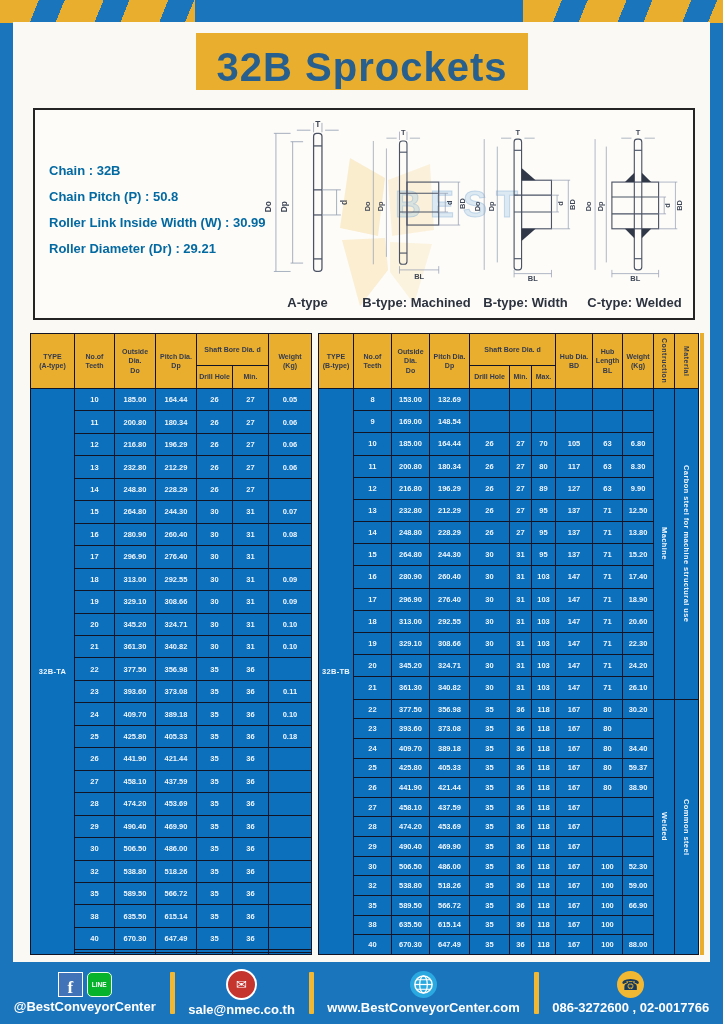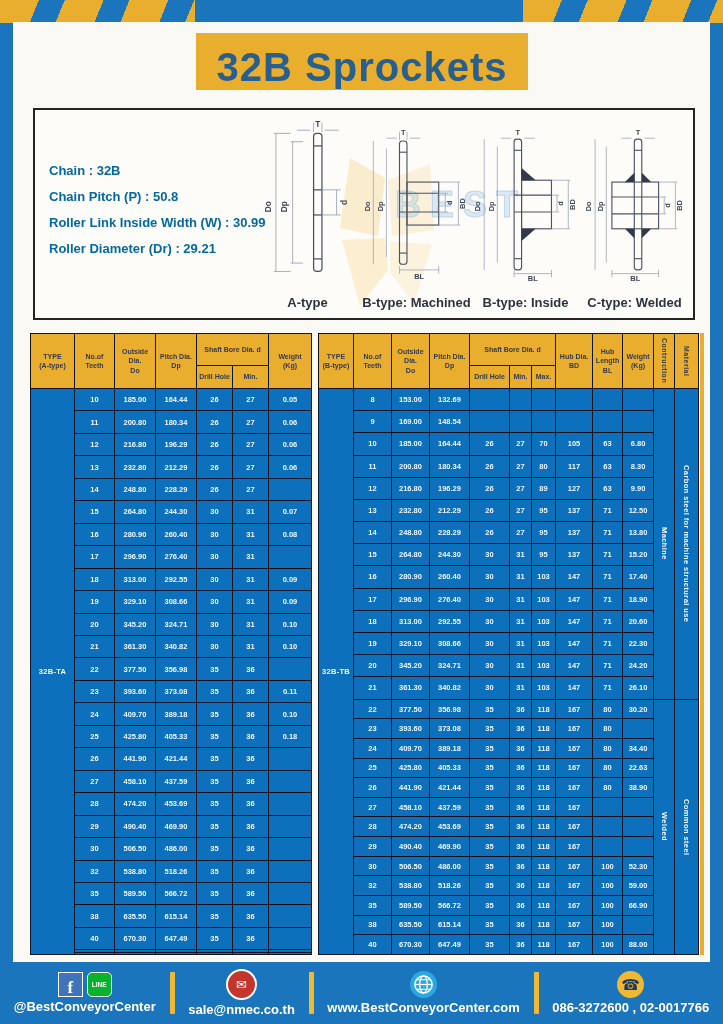--- a/index.html
+++ b/index.html
@@ -174,21 +174,21 @@
             <text class="dim-text" transform="translate(96,81) rotate(-90)" text-anchor="middle">d</text>
             <line class="dim" x1="102" y1="56" x2="102" y2="108"></line>
               <line class="dim" x1="84" y1="56" x2="104" y2="56"></line>
               <line class="dim" x1="84" y1="108" x2="104" y2="108"></line>
             <text class="dim-text" transform="translate(109,82) rotate(-90)" text-anchor="middle">BD</text>
             <line class="dim" x1="44" y1="156" x2="84" y2="156"></line>
               <line class="dim" x1="44" y1="152" x2="44" y2="160"></line>
               <line class="dim" x1="84" y1="152" x2="84" y2="160"></line>
             <text class="dim-text" x="64" y="164" text-anchor="middle">BL</text>
           </svg>
-          <div class="drawing-label">B-type: Inside</div>
+          <div class="drawing-label">B-type: Width</div>
         </div>
 
         <div class="drawing-cell">
           <svg viewBox="0 0 112 164">
             <text class="dim-text" x="60" y="8" text-anchor="middle">T</text>
             <line class="dim" x1="42" y1="11" x2="53" y2="11"></line>
               <line class="dim" x1="67" y1="11" x2="78" y2="11"></line>
             <rect class="part" x="56" y="12" width="8" height="140" rx="3"></rect>
             <line class="part" x1="56" y1="24" x2="64" y2="24"></line>
               <line class="part" x1="56" y1="140" x2="64" y2="140"></line>
@@ -714,21 +714,21 @@
           </tr>
           <tr>
             <td>25</td>
             <td>425.80</td>
             <td>405.33</td>
             <td>35</td>
             <td>36</td>
             <td>118</td>
             <td>167</td>
             <td>80</td>
-            <td>22.63</td>
+            <td>59.37</td>
           </tr>
           <tr>
             <td>26</td>
             <td>441.90</td>
             <td>421.44</td>
             <td>35</td>
             <td>36</td>
             <td>118</td>
             <td>167</td>
             <td>80</td>

